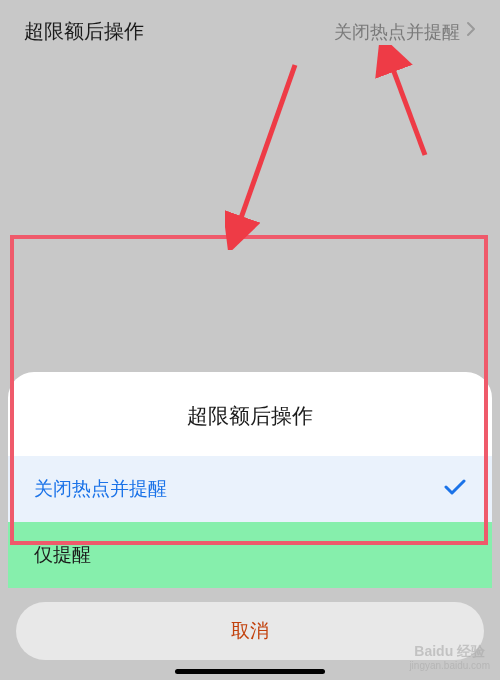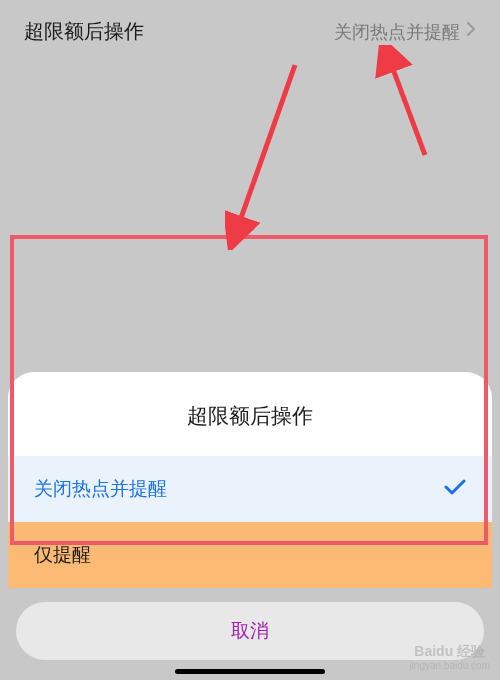--- a/index.html
+++ b/index.html
@@ -89,34 +89,34 @@
       justify-content: space-between;
       align-items: center;
       padding: 20px 26px;
       font-size: 19px;
     }
     .option.selected {
       background: #eaf2fc;
       color: #1b73e8;
     }
     .option.unselected {
-      background: #fdba74;
+      background: #86efac;
       color: #1a1a1a;
     }
     .check {
       color: #1b73e8;
     }
     .cancel-button {
       margin: 14px 16px 20px;
       background: #e8e8e8;
       border-radius: 30px;
       text-align: center;
       padding: 16px 0;
       font-size: 19px;
-      color: #a21caf;
+      color: #c2410c;
     }
     .home-indicator {
       position: absolute;
       bottom: 6px;
       left: 50%;
       transform: translateX(-50%);
       width: 150px;
       height: 5px;
       background: #000;
       border-radius: 3px;

